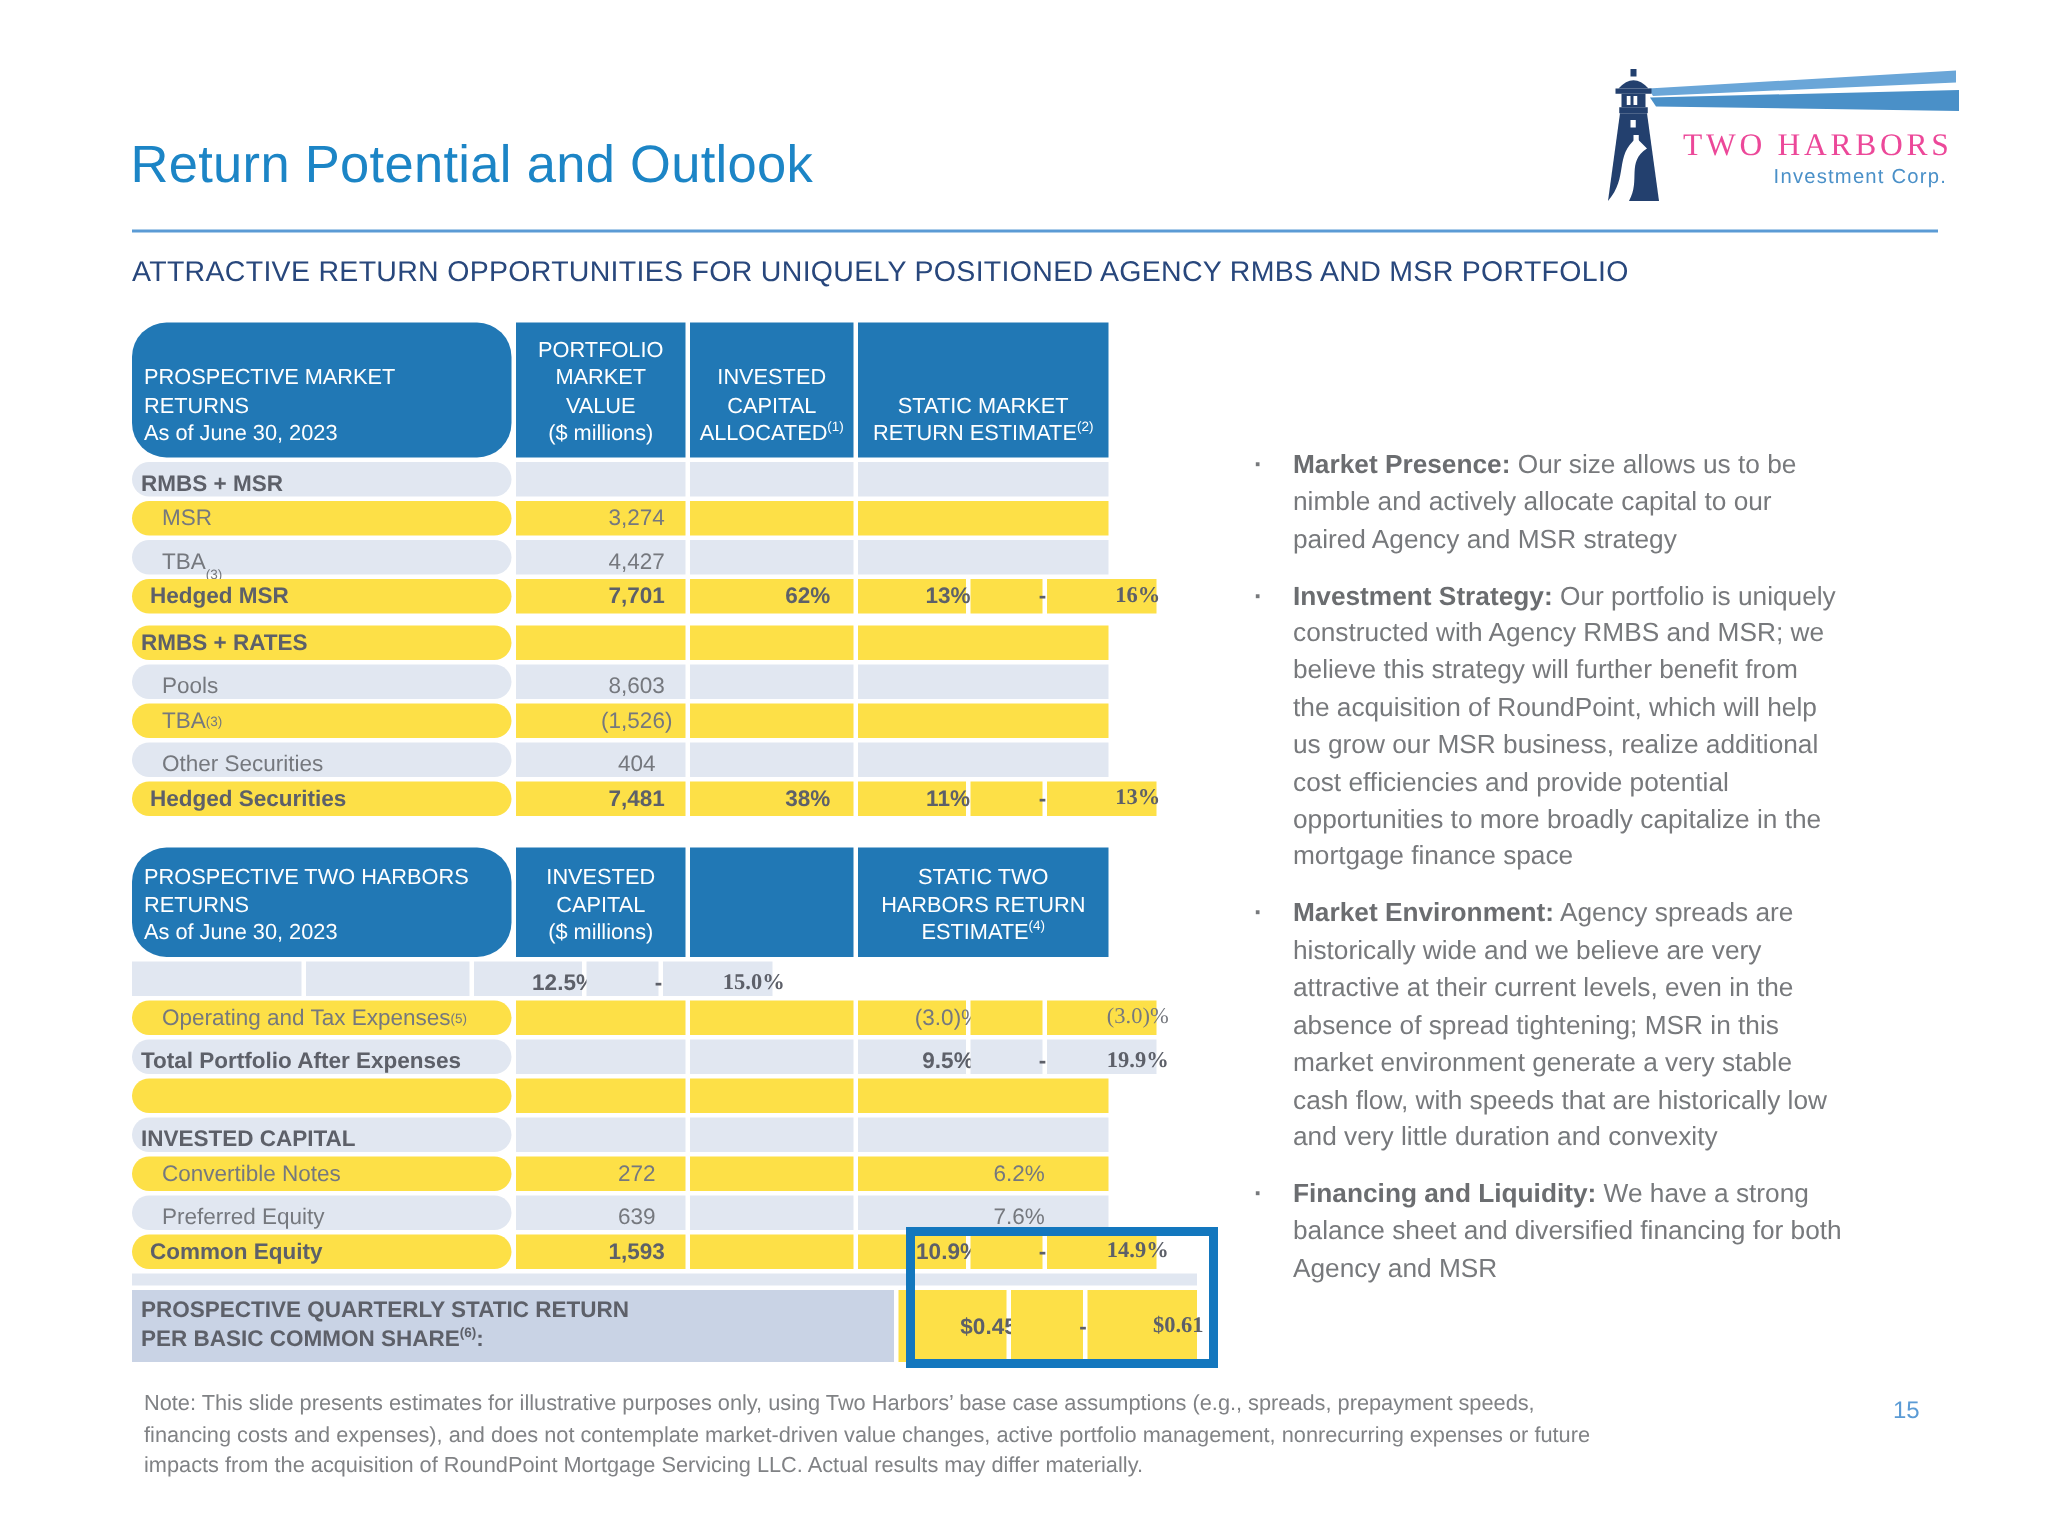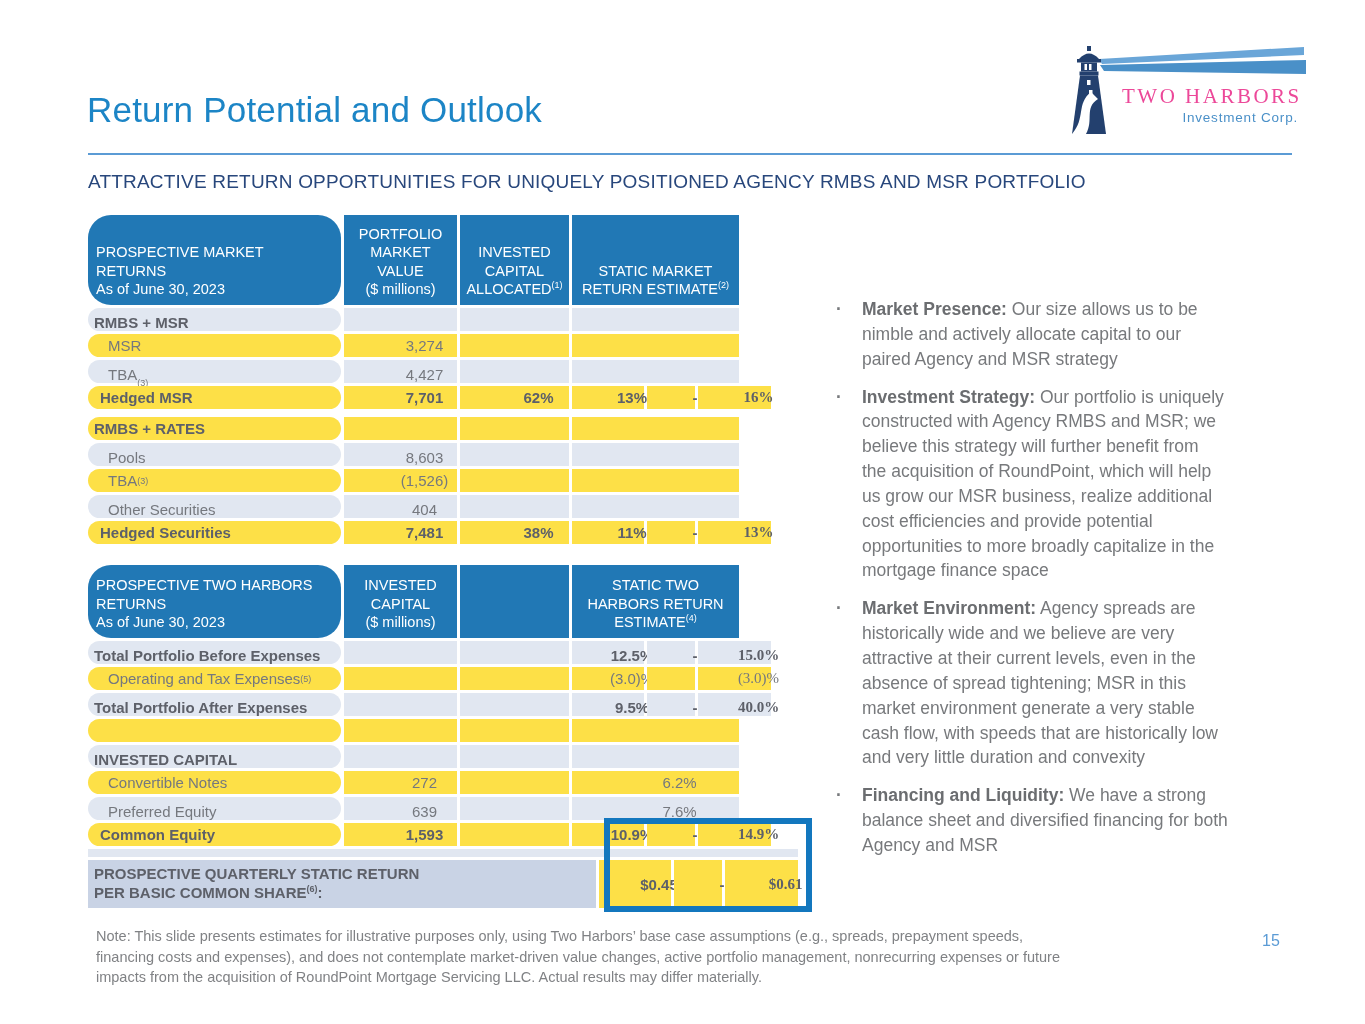--- a/index.html
+++ b/index.html
@@ -220,23 +220,20 @@
     <div class="c w2 hd hctr"><span>INVESTED
 CAPITAL
 ($ millions)</span></div>
     <div class="c w3 hd"></div>
     <div class="c wEst hd hctr"><span><span>STATIC TWO
 HARBORS RETURN
 ESTIMATE</span><sup>(4)</sup></span></div>
   </div>
 
   <div class="tr row23">
-    <div class="c w1 lt sec">
-        <span>Total Portfolio Before Expenses</span>
-      </div>
     <div class="c w2 lt"></div>
     <div class="c w3 lt"></div>
     <div class="c w4 lt ctr b">
         <span>12.5%</span>
       </div>
     <div class="c w5 lt ctr b">
         <span>-</span>
       </div>
     <div class="c w6 lt ctr b">
         <span>15.0%</span>
@@ -265,21 +262,21 @@
       </div>
     <div class="c w2 lt"></div>
     <div class="c w3 lt"></div>
     <div class="c w4 lt ctr b">
         <span>9.5%</span>
       </div>
     <div class="c w5 lt ctr b">
         <span>-</span>
       </div>
     <div class="c w6 lt ctr b">
-        <span>40.0%</span>
+        <span>19.9%</span>
       </div>
   </div>
 
   <div class="tr row23">
     <div class="c w1 dk"></div>
     <div class="c w2 dk"></div>
     <div class="c w3 dk"></div>
     <div class="c wEst dk"></div>
   </div>
 

